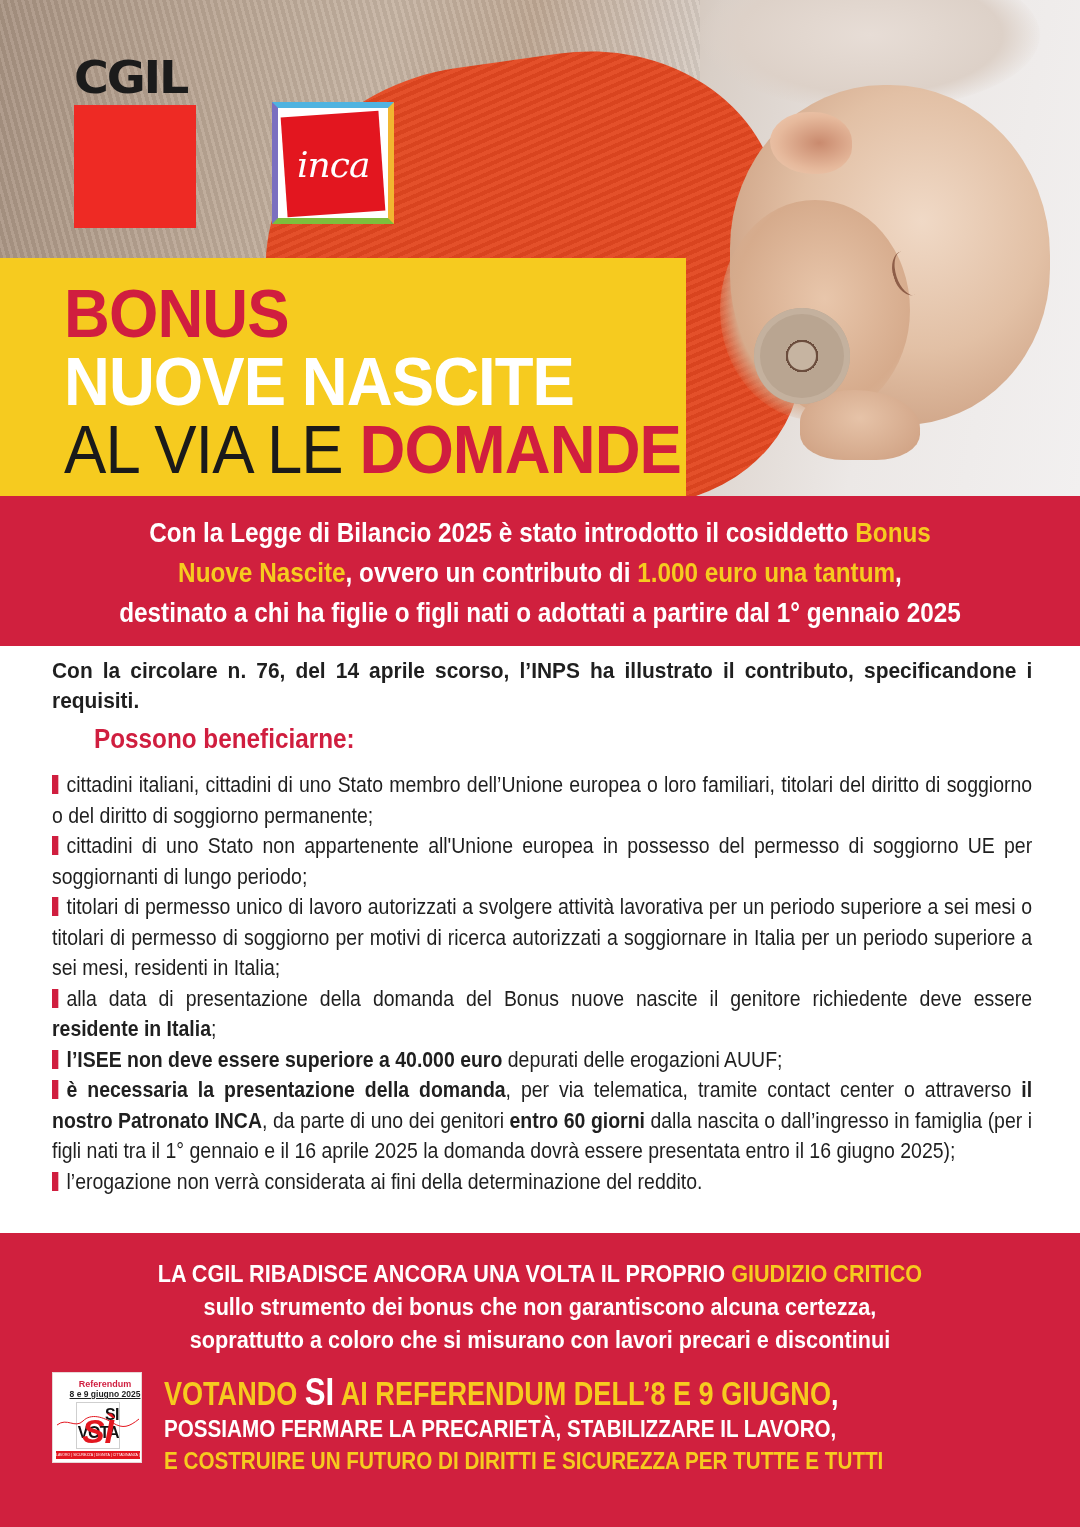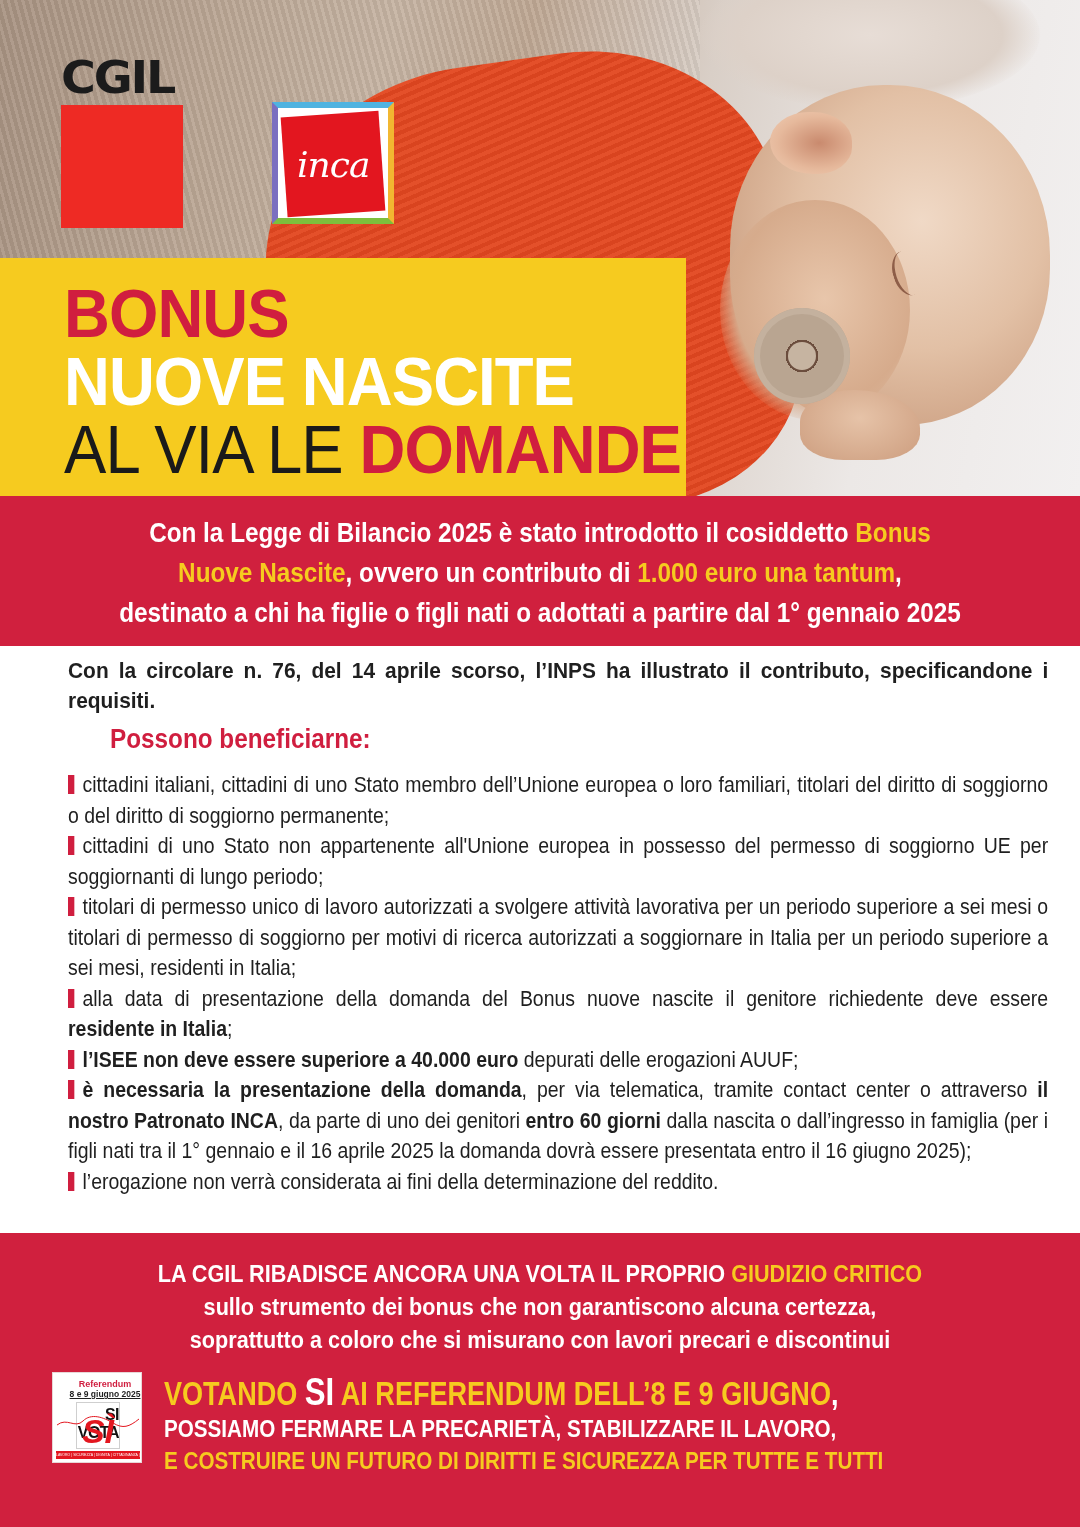--- a/index.html
+++ b/index.html
@@ -50,21 +50,21 @@
   .pacifier::after {
     content: ""; position: absolute; left: 34px; top: 34px; width: 28px; height: 28px; border-radius: 50%;
     background: #c6b4a1;
   }
   .hand {
     position: absolute; left: 800px; top: 390px; width: 120px; height: 70px; border-radius: 50% 60% 40% 40%;
     background: radial-gradient(ellipse at 50% 40%, #e6c3a8 0%, #d2a587 80%);
   }
 
   
-  .cgil-logo { position: absolute; left: 61px; top: 58px; width: 120px; }
+  .cgil-logo { position: absolute; left: 74px; top: 58px; width: 120px; }
   .cgil-word {
     font-family: "DejaVu Sans", sans-serif; font-weight: 900; font-size: 44px; line-height: 40px;
     color: #1b1b1b; letter-spacing: -2px; transform: scaleX(1.08); transform-origin: left;
   }
   .cgil-square { width: 122px; height: 123px; background: #ee2a24; margin-top: 7px; }
 
   .inca-logo {
     position: absolute; left: 272px; top: 102px; width: 122px; height: 122px;
     background: #ffffff;
     border-top: 6px solid #4fb3e0; border-right: 6px solid #f2b731;
@@ -96,21 +96,21 @@
   
   .intro-band {
     position: absolute; left: 0; top: 496px; width: 1080px; height: 150px; background: #d0203e;
     color: #ffffff; text-align: center; padding-top: 17px;
     font-weight: 700; font-size: 27px; line-height: 40px;
   }
   .intro-band .line { display: block; white-space: nowrap; transform: scaleX(0.9); }
   .hl { color: #f6cb1f; }
 
   
-  .body-section { position: absolute; left: 68px; top: 656px; width: 980px; color: #1f1f1f; }
+  .body-section { position: absolute; left: 52px; top: 656px; width: 980px; color: #1f1f1f; }
   .lead {
     font-weight: 700; font-size: 22.5px; line-height: 30px; text-align: justify;
     transform: scaleX(0.93); transform-origin: left; width: 1054px;
   }
   .benef-title {
     color: #d01e3f; font-weight: 700; font-size: 27px; line-height: 34px; margin: 6px 0 0 42px;
     transform: scaleX(0.9); transform-origin: left;
   }
   .req-list { list-style: none; margin-top: 14px; }
   .req-item {

